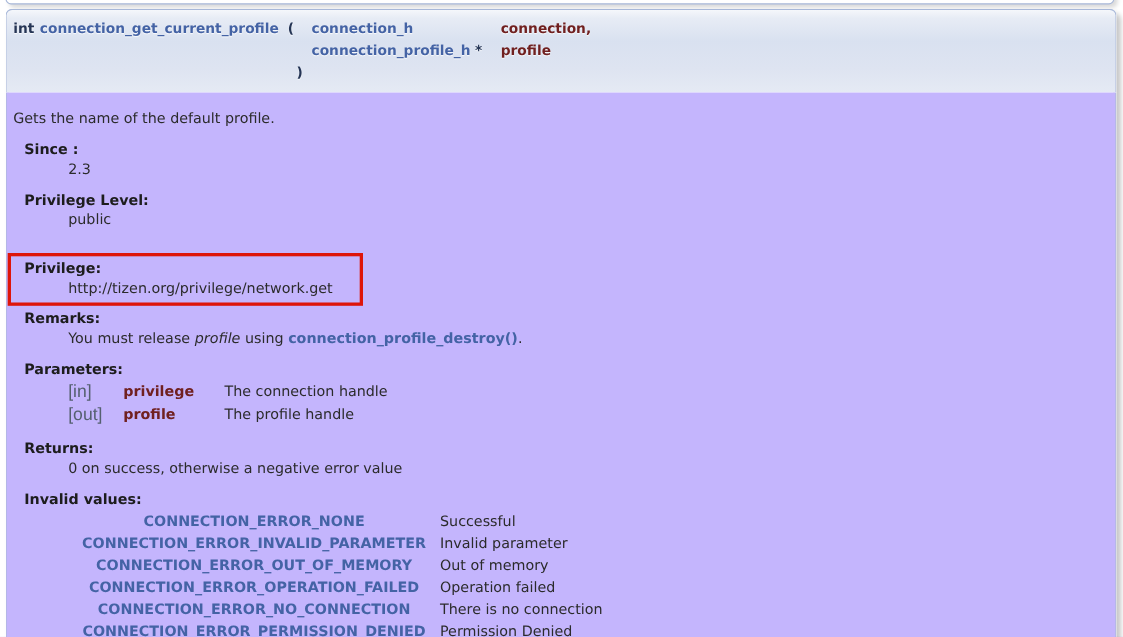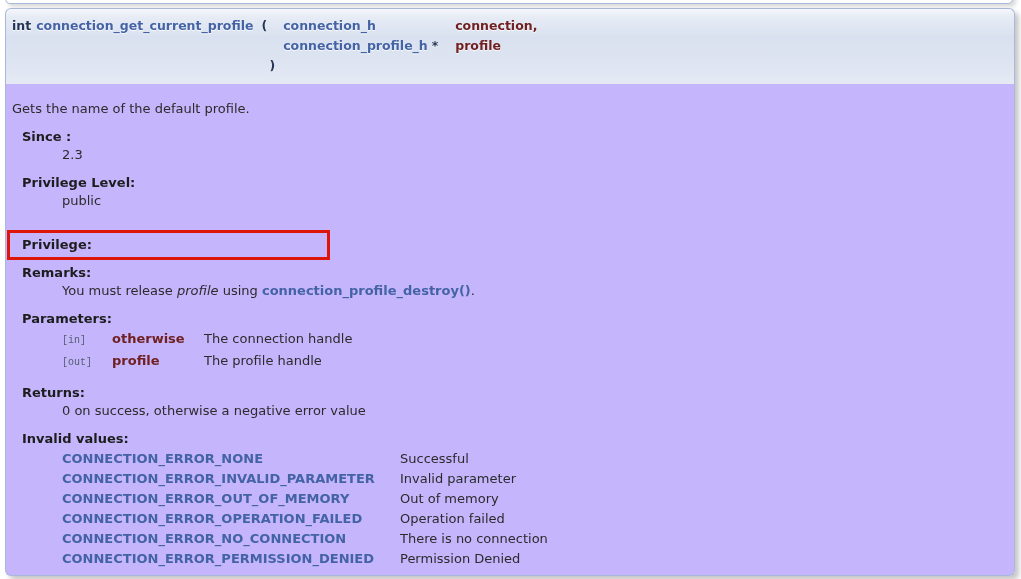--- a/index.html
+++ b/index.html
@@ -72,25 +72,25 @@
   .annotation{
     position:absolute;left:-5px;top:-7px;bottom:-7px;width:323px;
     border:3px solid var(--annotation);pointer-events:none;
   }
   em{font-style:italic;}
 
   table.params, table.retval{border-collapse:collapse;border-spacing:0;}
   table.params td, table.retval td{padding:2px 0;line-height:16px;vertical-align:top;}
   td.pdir{width:50px;padding-left:6px;}
   td.pdir code{
-    font-family:Liberation Mono, monospace;
-    font-size:10px;color:var(--param-dir);
+    font-family:Liberation Sans, sans-serif;
+    font-size:16px;color:var(--param-dir);
   }
   td.pnamecell{width:92px;color:var(--param-name);font-weight:bold;}
-  td.retname{width:338px;padding-left:5px;}
+  td.retname{width:338px;padding-left:5px;text-align:center;}
   td.retdesc,td.pdesc{color:var(--body-text);}
 </style>
 </head>
 <body>
 
 <div class="page">
 
   <div class="prev-box"></div>
 
   <div class="memitem">
@@ -145,38 +145,39 @@
 
       <dl>
         <dt>Privilege Level:</dt>
         <dd>public</dd>
       </dl>
 
       <div class="priv-wrap">
         <div class="annotation"></div>
         <dl>
           <dt>Privilege:</dt>
+          <dd>http://tizen.org/privilege/network.get</dd>
         </dl>
       </div>
 
       <dl>
         <dt>Remarks:</dt>
         <dd>
           <span>You must release </span><em>profile</em><span> using </span><a class="el">connection_profile_destroy()</a><span>.</span>
         </dd>
       </dl>
 
       <dl>
         <dt>Parameters:</dt>
         <dd>
           <table class="params">
             <tbody>
                 <tr>
               <td class="pdir"><code>[in]</code></td>
-              <td class="pnamecell">otherwise</td>
+              <td class="pnamecell">privilege</td>
               <td class="pdesc">The connection handle</td>
             </tr>
             <tr>
               <td class="pdir"><code>[out]</code></td>
               <td class="pnamecell">profile</td>
               <td class="pdesc">The profile handle</td>
             </tr>
           </tbody>
             </table>
         </dd>

